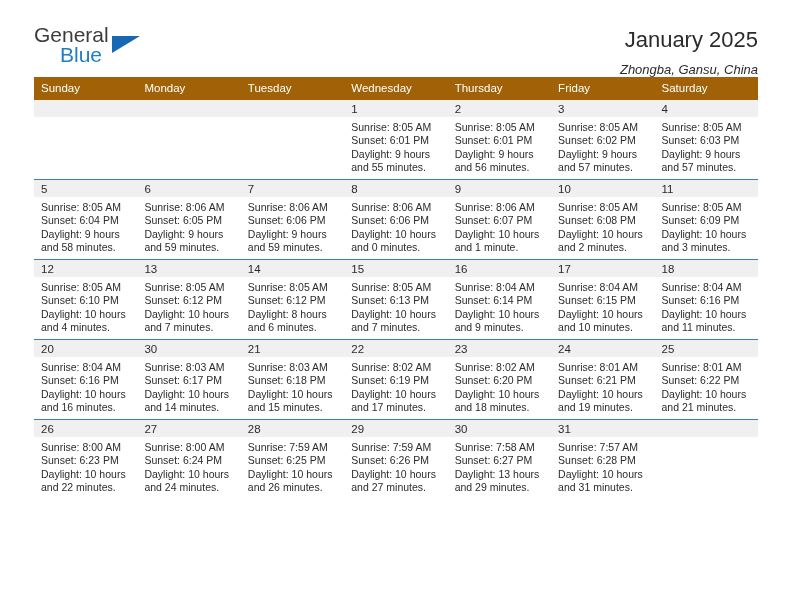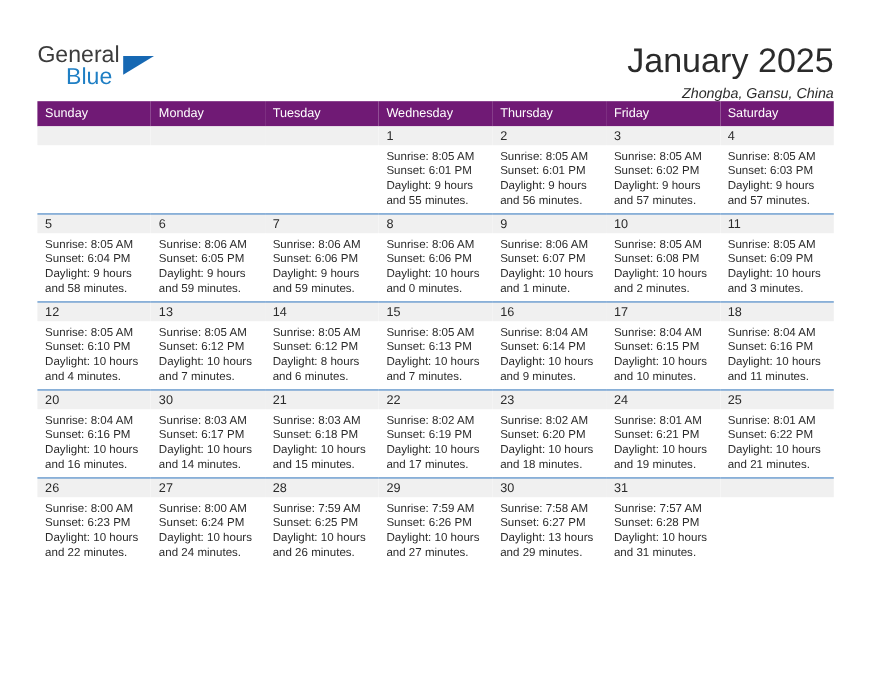--- a/index.html
+++ b/index.html
@@ -12,21 +12,21 @@
     height: 612px;
     font-family: "Liberation Sans", sans-serif;
     color: #2b2b2b;
     overflow: hidden;
   }
   .page {
     position: relative;
     width: 792px;
     height: 612px;
     box-sizing: border-box;
-    padding: 15px 34px;
+    padding: 0 34px;
   }
 
   
   .header {
     display: flex;
     align-items: flex-start;
     justify-content: space-between;
     height: 70px;
     padding-top: 24px;
     box-sizing: border-box;
@@ -59,21 +59,21 @@
     width: 0;
     height: 0;
     border-left: 28px solid #1668b3;
     border-bottom: 17px solid transparent;
   }
   .title-block {
     text-align: right;
     flex: 0 0 auto;
   }
   .cal-title {
-    font-size: 31px;
+    font-size: 22px;
     font-weight: normal;
     color: #2b2b2b;
     line-height: 32px;
     white-space: nowrap;
   }
   .cal-subtitle {
     font-size: 13px;
     color: #2b2b2b;
     line-height: 20px;
     margin-top: 4px;
@@ -82,21 +82,21 @@
   }
 
   
   .calendar {
     width: 724px;
     border-collapse: collapse;
     table-layout: fixed;
     margin-top: 7px;
   }
   .calendar th {
-    background: #701a75;
+    background: #a16207;
     color: #ffffff;
     font-size: 11.5px;
     font-weight: normal;
     text-align: left;
     padding: 5px 0 6px 7px;
     height: 12px;
     border: none;
   }
   .calendar td {
     vertical-align: top;

